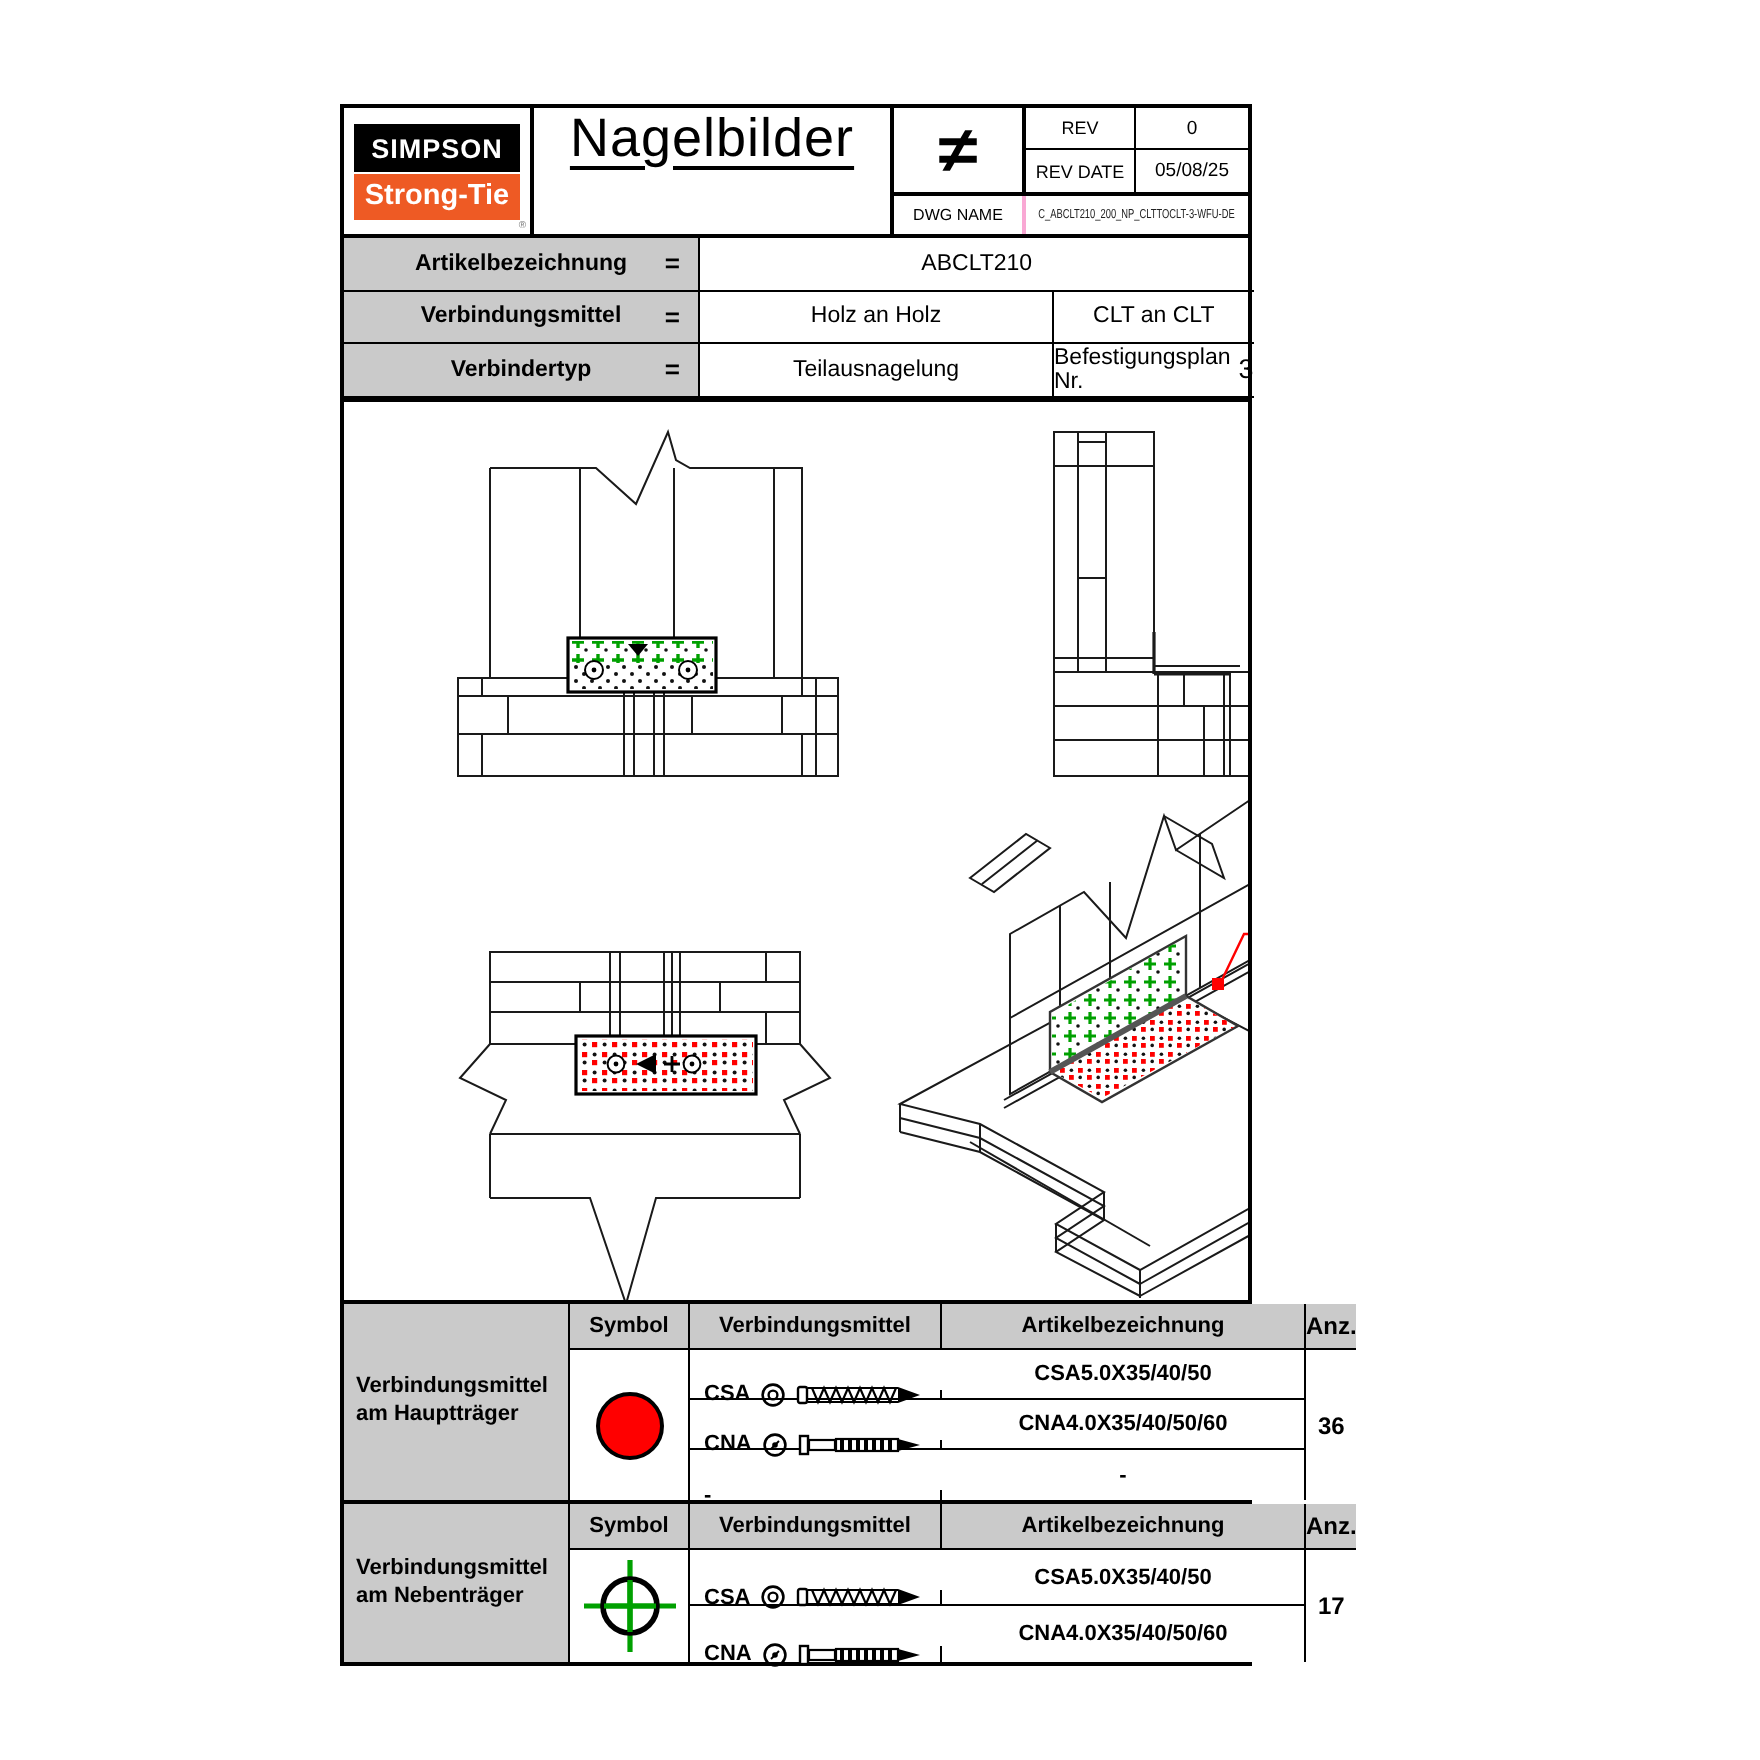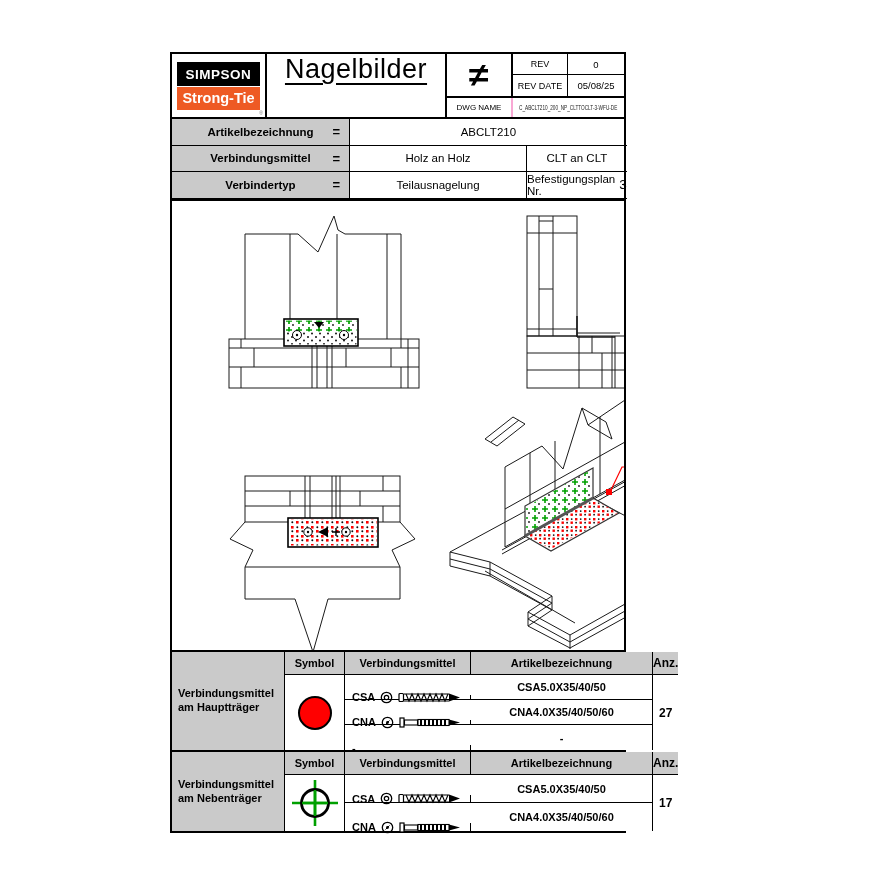--- a/index.html
+++ b/index.html
@@ -279,21 +279,21 @@
           <rect x="19" y="3.5" width="31" height="6" fill="#fff" stroke="#000" stroke-width="1.1"></rect>
           <path d="M22,4 V9 M26,4 V9 M30,4 V9 M34,4 V9 M38,4 V9 M42,4 V9 M46,4 V9" stroke="#000" stroke-width="2"></path>
           <path d="M50,3.5 L61,6.5 L50,9.5 Z" fill="#000"></path>
         </svg>
       </div>
       <div class="art">CNA4.0X35/40/50/60</div>
 
       <div class="code nobb">-</div>
       <div class="art nobb">-</div>
 
-      <div class="qty nobb" style="grid-area:2/5/5/6">27</div>
+      <div class="qty nobb" style="grid-area:2/5/5/6">36</div>
     </div>
 
     <div class="ft" id="t2">
       <div class="biglab nobb" style="grid-area:1/1/4/2">Verbindungsmittel am Nebenträger</div>
       <div class="hd">Symbol</div>
       <div class="hd">Verbindungsmittel</div>
       <div class="hd">Artikelbezeichnung</div>
       <div class="hd qty">Anz.</div>
 
       <div class="nobb" style="grid-area:2/2/4/3">

